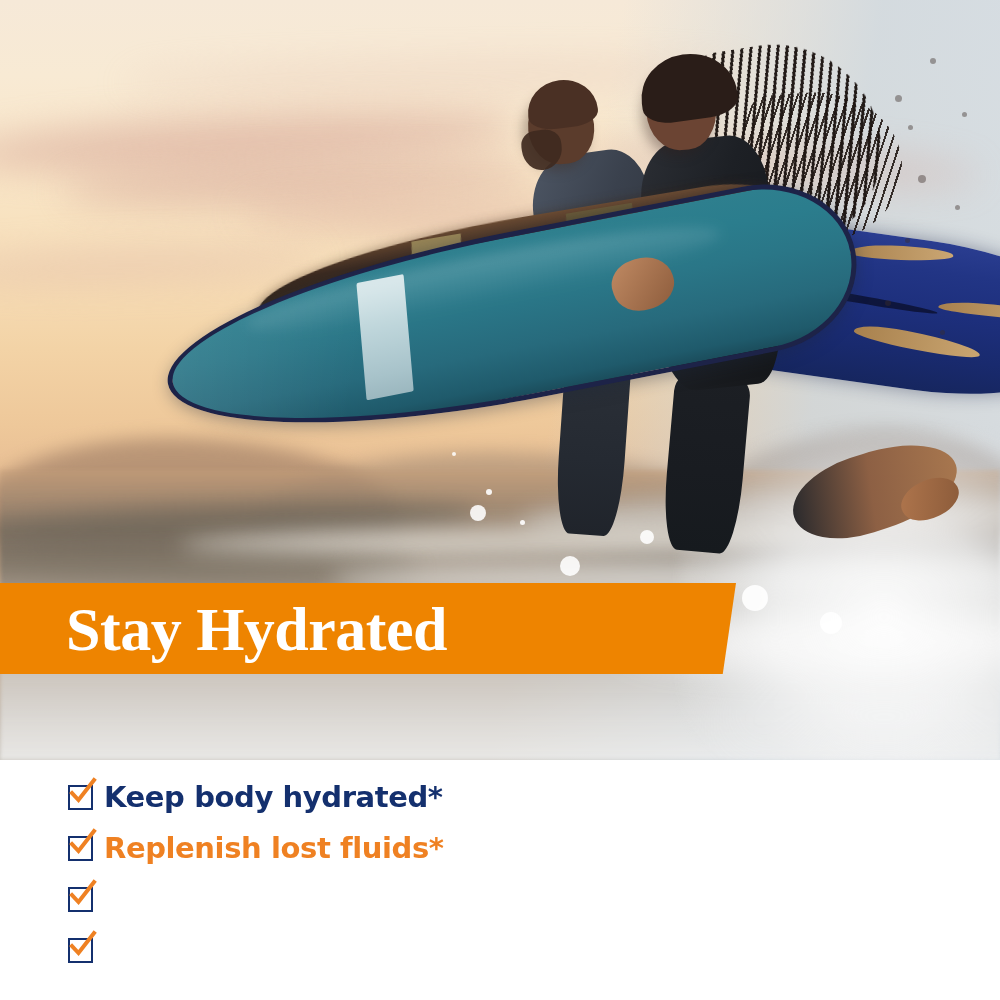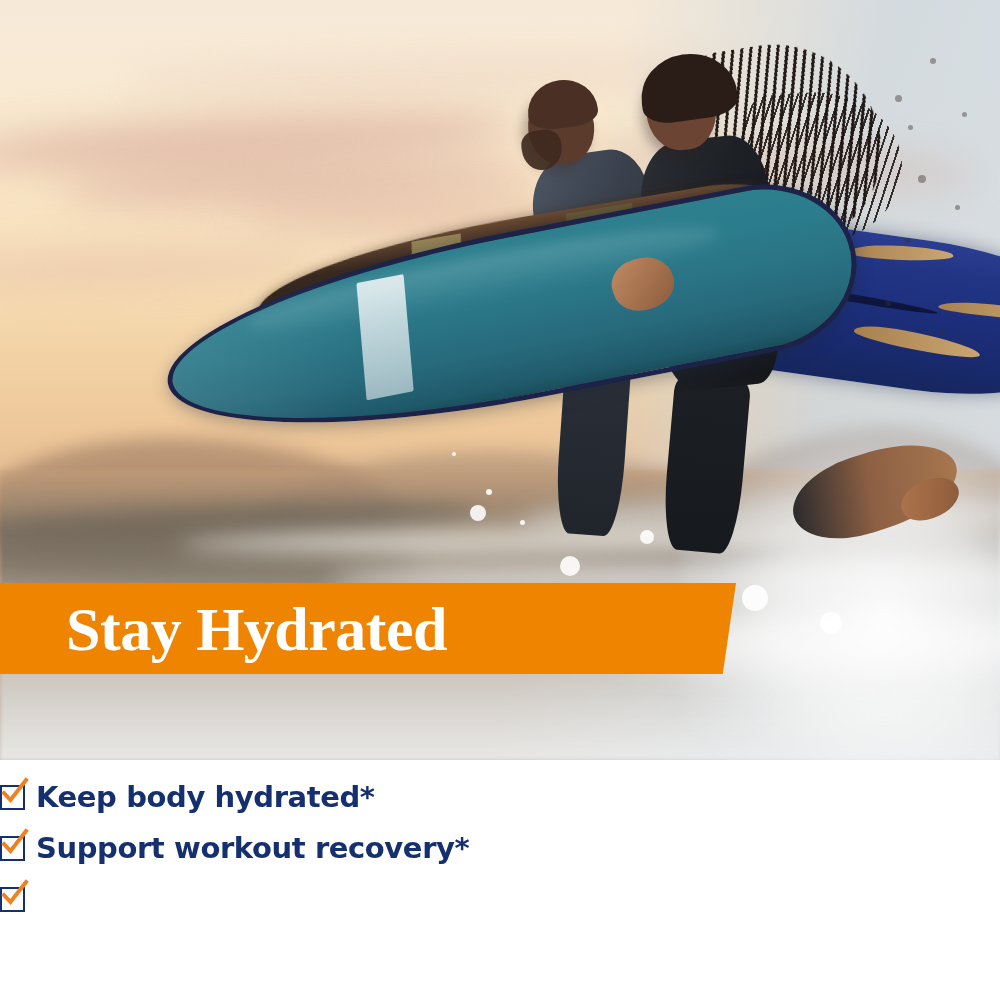--- a/index.html
+++ b/index.html
@@ -419,20 +419,21 @@
     margin-left: 66px;
     font-size: 60px;
   }
 
   
   .bullets {
     position: absolute;
     left: 0;
     top: 772px;
     width: 1000px;
+    padding-left: 68px;
     box-sizing: border-box;
     z-index: 7;
   }
   .bullet-row {
     display: flex;
     align-items: center;
     height: 50px;
     margin-bottom: 1px;
   }
   .checkbox {
@@ -560,32 +561,39 @@
 
     <div class="bullet-row">
       <span class="checkbox">
         <svg viewBox="0 0 31 31" aria-hidden="true">
           <path d="M5 15 L11.5 22 L27 2" fill="none" stroke="#ef8122" stroke-width="4" stroke-linecap="square" stroke-linejoin="miter"></path>
         </svg>
       </span>
       <span class="bullet-text text-blue">Keep body hydrated*</span>
     </div>
 
-
     <div class="bullet-row">
       <span class="checkbox">
         <svg viewBox="0 0 31 31" aria-hidden="true">
           <path d="M5 15 L11.5 22 L27 2" fill="none" stroke="#ef8122" stroke-width="4" stroke-linecap="square" stroke-linejoin="miter"></path>
         </svg>
       </span>
-      <span class="bullet-text text-blue">Support workout recovery*</span>
+      <span class="bullet-text text-orange">Replenish lost fluids*</span>
     </div>
 
     <div class="bullet-row">
       <span class="checkbox">
         <svg viewBox="0 0 31 31" aria-hidden="true">
           <path d="M5 15 L11.5 22 L27 2" fill="none" stroke="#ef8122" stroke-width="4" stroke-linecap="square" stroke-linejoin="miter"></path>
         </svg>
       </span>
     </div>
 
+    <div class="bullet-row">
+      <span class="checkbox">
+        <svg viewBox="0 0 31 31" aria-hidden="true">
+          <path d="M5 15 L11.5 22 L27 2" fill="none" stroke="#ef8122" stroke-width="4" stroke-linecap="square" stroke-linejoin="miter"></path>
+        </svg>
+      </span>
+    </div>
+
   </div>
 </div>
 
 </body></html>

